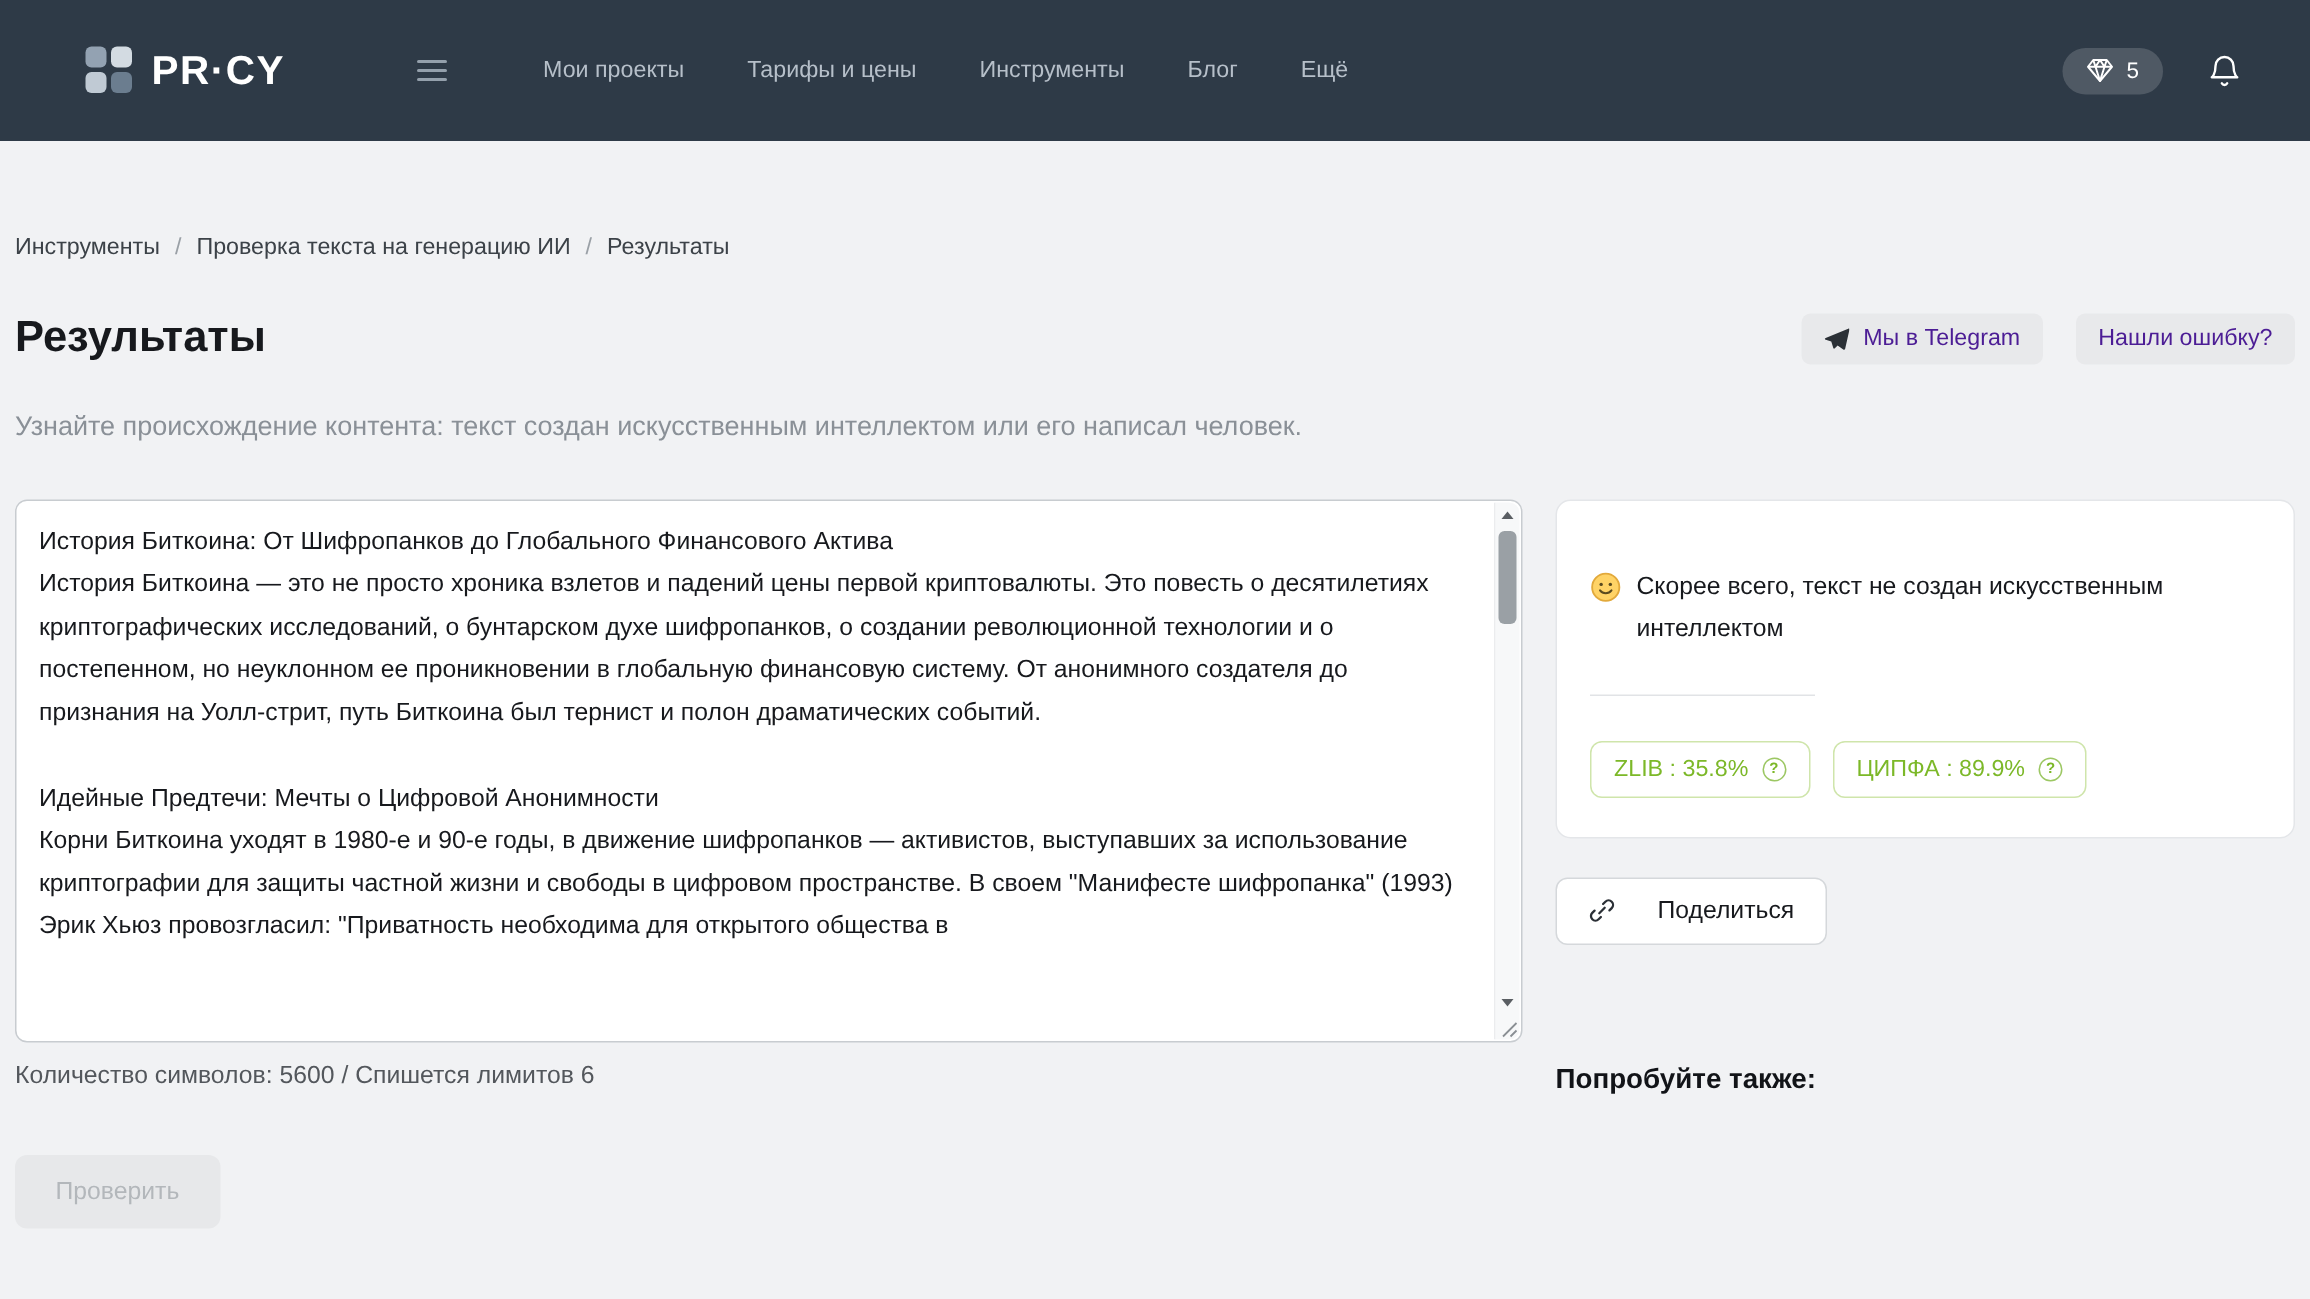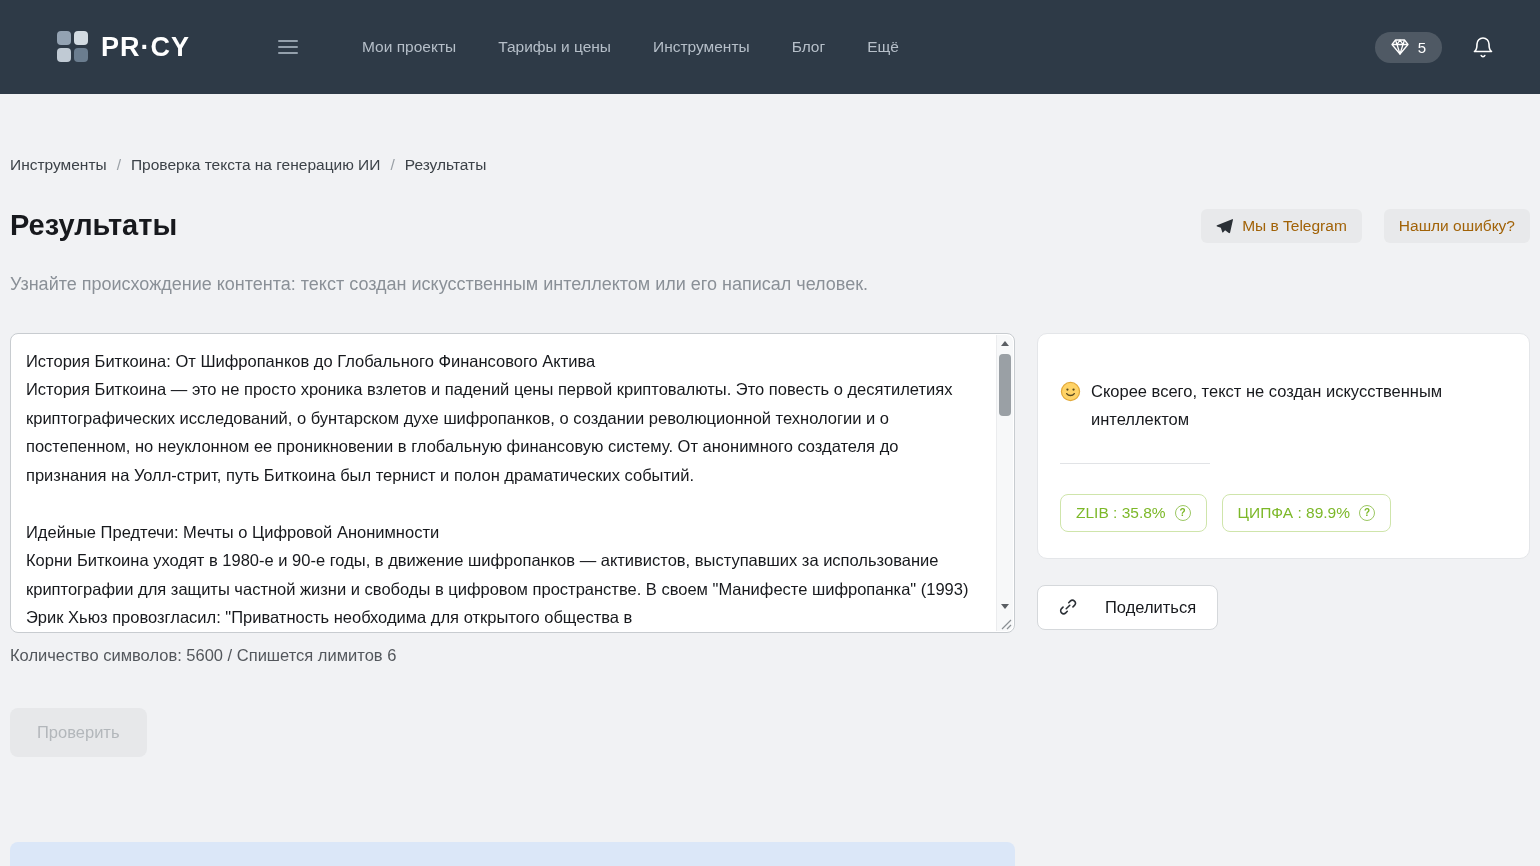--- a/index.html
+++ b/index.html
@@ -43,33 +43,33 @@
   .crumb { cursor: pointer; }
   .crumb-sep { color: #9aa0a6; margin: 0 10px; }
   .crumb-current { color: #3c4248; }
 
   .header-row { display: flex; align-items: center; margin-top: 16px; }
   .page-title { font-size: 29px; font-weight: 700; color: #17191d; }
   .header-buttons { margin-left: auto; display: flex; gap: 22px; }
   .gray-btn {
     display: inline-flex; align-items: center; gap: 9px;
     background: #e8e9eb; border: none; border-radius: 6px;
-    padding: 8px 15px; font-size: 15.5px; color: #a16207;
+    padding: 8px 15px; font-size: 15.5px; color: #4c1d95;
     font-family: inherit; cursor: pointer; white-space: nowrap;
   }
   .subtitle { margin-top: 12px; font-size: 18px; color: #8a9097; }
 
   
   .content { display: flex; gap: 22px; margin-top: 38px; align-items: flex-start; }
   .col-left { flex: 0 0 1005px; }
   .col-right { flex: 1; }
 
   
   .textarea-box {
-    position: relative; height: 300px;
+    position: relative; height: 362px;
     background: #ffffff;
     border: 1px solid #c8ccd0;
     border-radius: 8px;
     overflow: hidden;
   }
   .textarea-content {
     height: 100%; overflow: hidden;
     padding: 13px 40px 13px 15px;
     font-size: 16.5px; line-height: 28.5px; color: #17191d;
     white-space: pre-wrap;
@@ -276,16 +276,17 @@
 
       <button class="share-btn">
         <svg width="18" height="18" viewBox="0 0 20 20" fill="none" stroke="#2b3036" stroke-width="1.7" stroke-linecap="round">
           <path d="M8 12l4-4"></path>
           <path d="M10.8 5.2l1.7-1.7a3.3 3.3 0 0 1 4.7 4.7L15.5 9.9"></path>
           <path d="M9.2 14.8l-1.7 1.7a3.3 3.3 0 0 1-4.7-4.7l1.7-1.7"></path>
         </svg>
         <span>Поделиться</span>
       </button>
 
+      <div class="try-also-title">Попробуйте также:</div>
     </div>
 
   </div>
 </div>
 
 </body></html>

